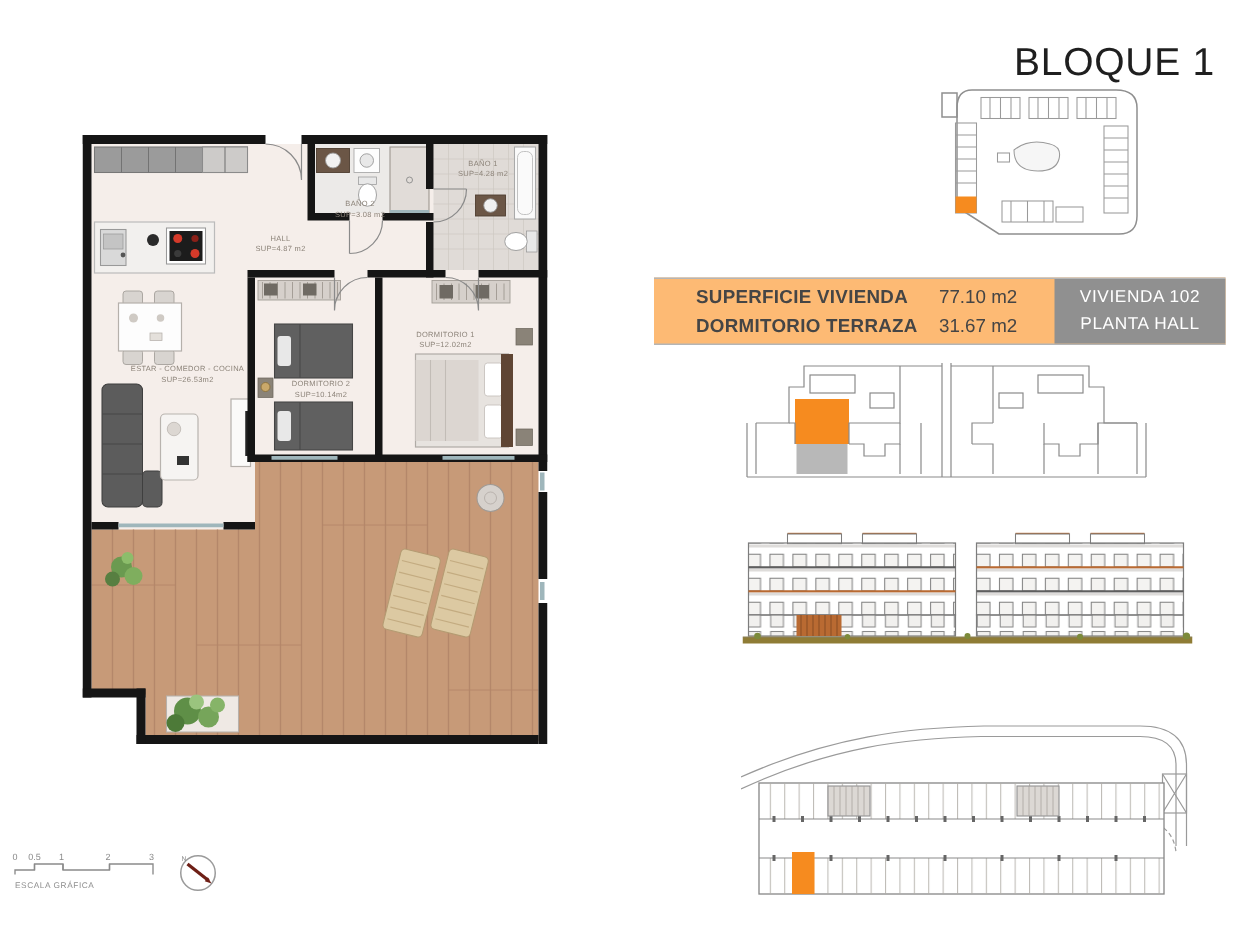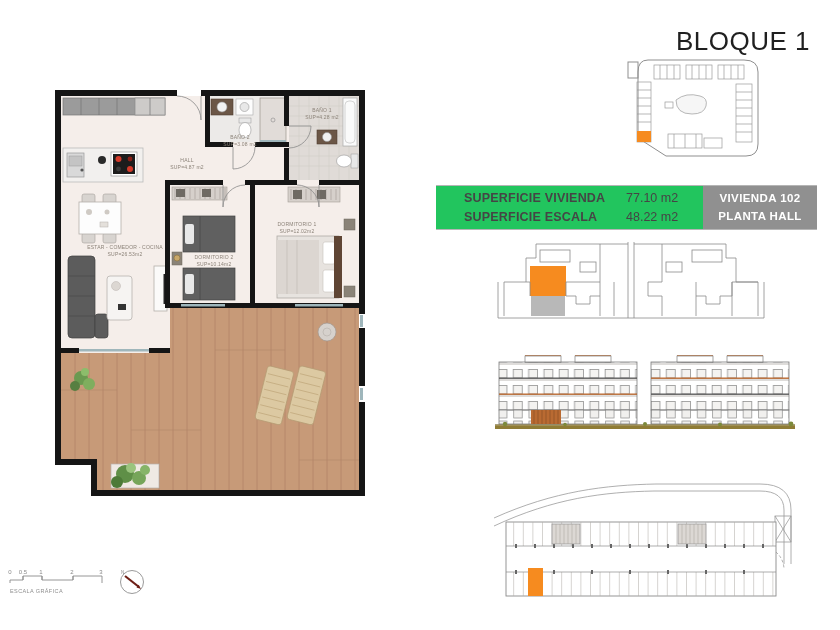--- a/index.html
+++ b/index.html
@@ -4,27 +4,27 @@
 <style>
   html,body{margin:0;padding:0;background:#ffffff;}
   #canvas{position:relative;width:840px;height:630px;background:#fff;overflow:hidden;
           font-family:"Liberation Sans",sans-serif;color:#333;}
   .abs{position:absolute;}
   
   #title{left:655px;top:26px;width:176px;height:34px;text-align:center;
          font-size:26px;font-weight:500;letter-spacing:0.5px;color:#1f1f1f;white-space:nowrap;}
   
   #summary{left:436px;top:185px;width:381px;height:43px;display:flex;
-           border-top:1px solid #b5b5b5;border-bottom:1px solid #b5b5b5;background:#22c55e;justify-content:center;}
+           border-top:1px solid #b5b5b5;border-bottom:1px solid #b5b5b5;background:#fdba74;justify-content:center;}
   #summary .cells{flex:1;display:flex;flex-direction:column;justify-content:center;padding-left:28px;}
   #summary .row{display:flex;height:19px;align-items:center;}
   #summary .lbl{width:162px;font-size:12.5px;font-weight:600;color:#454545;letter-spacing:0.2px;}
   #summary .val{font-size:12.5px;font-weight:400;color:#454545;}
   #unitbox{width:114px;background:#909090;color:#fff;display:flex;flex-direction:column;
-           justify-content:center;align-items:center;font-size:11.5px;font-weight:700;
+           justify-content:center;align-items:center;font-size:11.5px;font-weight:400;
            letter-spacing:0.4px;line-height:1.55;}
   
   .plan-label{position:absolute;transform:translate(-50%,-50%);font-size:5px;line-height:1.3;
               color:#8c8379;text-align:center;letter-spacing:0.2px;white-space:nowrap;z-index:5;}
   
   .tick{position:absolute;transform:translate(-50%,0);font-size:6px;color:#8a8a8a;}
   #escala{left:10px;top:588px;font-size:5.5px;color:#8f8f8f;letter-spacing:0.4px;}
   #north-n{left:121px;top:570px;font-size:4.5px;color:#8a8a8a;}
   svg{display:block;}
 </style>
@@ -62,22 +62,22 @@
     </svg>
   </div>
 
   <div id="summary" class="abs">
     <div class="cells">
       <div class="row">
         <span class="lbl">SUPERFICIE VIVIENDA</span>
         <span class="val">77.10 m2</span>
       </div>
       <div class="row">
-        <span class="lbl">SUPERFICIE ESCALA</span>
-        <span class="val">48.22 m2</span>
+        <span class="lbl">DORMITORIO TERRAZA</span>
+        <span class="val">31.67 m2</span>
       </div>
     </div>
     <div id="unitbox">
       <span>VIVIENDA 102</span>
       <span>PLANTA HALL</span>
     </div>
   </div>
 
   <div class="abs" style="left:55px;top:90px;width:310px;height:410px">
     <svg width="310" height="410" viewBox="0 0 310 410">

